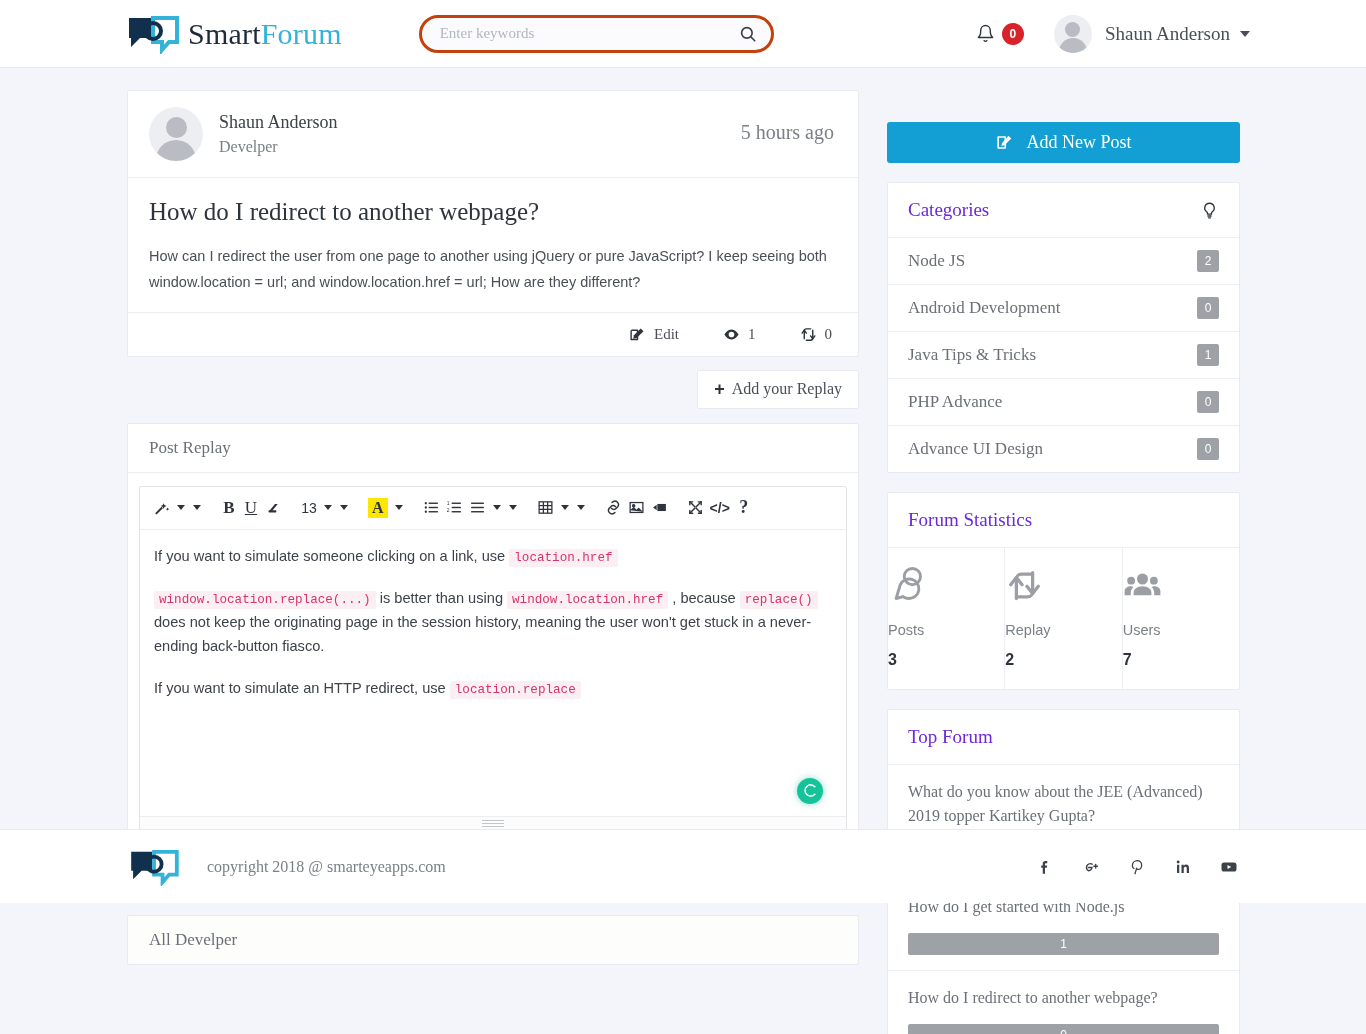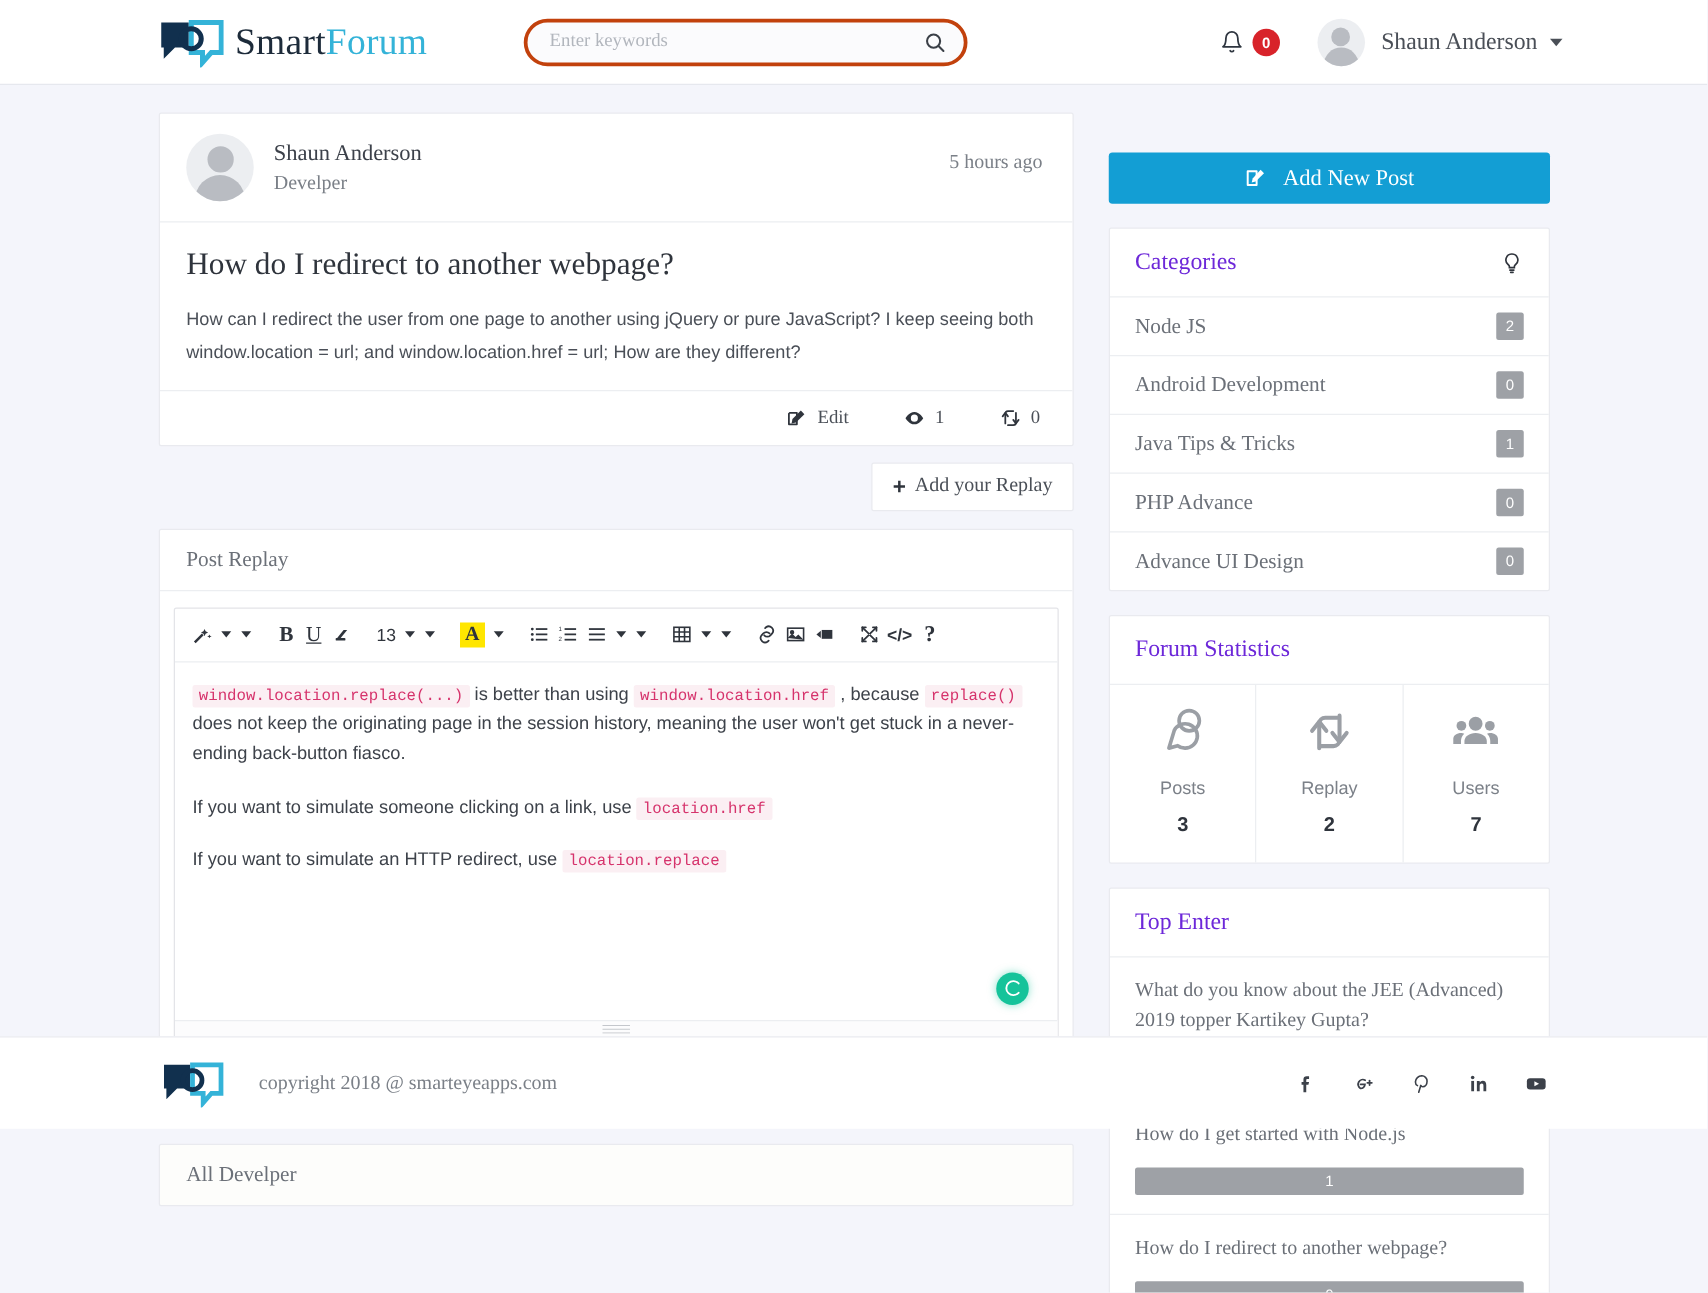--- a/index.html
+++ b/index.html
@@ -59,21 +59,21 @@
 
   .card { background: #fff; border: 1px solid #e9eaef; border-radius: 2px; }
 
   
   .post-head { display: flex; align-items: center; padding: 16px 21px; border-bottom: 1px solid #eceef1; position: relative; }
   .post-avatar { width: 54px; height: 54px; border-radius: 50%; background: #eceef1; position: relative; overflow: hidden; margin-right: 16px; }
   .post-avatar .head { position: absolute; width: 21px; height: 21px; border-radius: 50%; background: #b9bcc2; left: 16.5px; top: 10px; }
   .post-avatar .body { position: absolute; width: 40px; height: 24px; border-radius: 20px 20px 0 0; background: #b9bcc2; left: 7px; top: 33px; }
   .pa-name { font-size: 18px; color: #3c414a; line-height: 1.45; }
   .pa-role { font-size: 16px; color: #7b8088; line-height: 1.45; }
-  .post-time { position: absolute; right: 24px; top: 30px; font-size: 16px; color: #7b8088; }
+  .post-time { position: absolute; right: 24px; top: 30px; font-size: 20px; color: #7b8088; }
 
   .post-body { padding: 20px 21px 16px 21px; }
   .post-title { font-size: 25px; color: #2f343c; font-weight: normal; margin-bottom: 17px; }
   .post-text { font-size: 14.5px; line-height: 1.82; color: #4a4f57; font-family: "Liberation Sans", sans-serif; }
 
   .post-foot { border-top: 1px solid #eceef1; height: 44px; display: flex; align-items: center; justify-content: flex-end; padding-right: 26px; gap: 44px; }
   .pf-item { display: flex; align-items: center; gap: 8px; font-size: 15px; color: #4a4f57; }
   .pf-item svg { width: 17px; height: 17px; color: #2f343c; }
 
   .addreplay-row { display: flex; justify-content: flex-end; margin: 13px 0 14px 0; }
@@ -147,21 +147,21 @@
   }
   .cat-row:last-child { border-bottom: none; }
   .cat-name { font-size: 17px; color: #6b7078; }
   .badge {
     background: #9ea1a6; color: #fff; font-size: 12px; min-width: 22px; height: 22px;
     display: flex; align-items: center; justify-content: center; border-radius: 2px;
     font-family: "Liberation Sans", sans-serif;
   }
 
   .stats { display: flex; }
-  .stat { flex: 1; text-align: center; padding: 18px 0 20px 0; border-right: 1px solid #eceef1; }
+  .stat { flex: 1; padding: 18px 0 20px 0; border-right: 1px solid #eceef1; }
   .stat:last-child { border-right: none; }
   .stat svg { width: 39px; height: 39px; color: #9b9fa5; }
   .stat-label { font-size: 14.5px; color: #7b8088; margin-top: 13px; font-family: "Liberation Sans", sans-serif; }
   .stat-val { font-size: 16px; color: #2f343c; margin-top: 13px; font-family: "Liberation Sans", sans-serif; font-weight: bold; }
 
   .top-row {
     display: flex; justify-content: space-between; gap: 14px;
     padding: 15px 20px; border-bottom: 1px solid #eceef1; cursor: pointer; flex-direction: column;
   }
   .top-row:last-child { border-bottom: none; }
@@ -377,24 +377,24 @@
                     <path d="M4 4l7 7M20 4l-7 7M4 20l7-7M20 20l-7-7"></path>
                     <path d="M4 4h4M4 4v4M20 4h-4M20 4v4M4 20h4M4 20v-4M20 20h-4M20 20v-4"></path>
                   </svg>
               </div>
               <div class="tb-btn tb-code">&lt;/&gt;</div>
               <div class="tb-btn tb-q">?</div>
             </div>
 
             <div class="ed-content">
               <div class="ed-p">
+                <span>If you want to simulate someone clicking on a link, use </span><span class="code">location.href</span>
+              </div>
+              <div class="ed-p">
                 <span class="code">window.location.replace(...)</span><span> is better than using </span><span class="code">window.location.href</span><span> , because </span><span class="code">replace()</span><span> does not keep the originating page in the session history, meaning the user won't get stuck in a never-ending back-button fiasco.</span>
-              </div>
-              <div class="ed-p">
-                <span>If you want to simulate someone clicking on a link, use </span><span class="code">location.href</span>
               </div>
               <div class="ed-p">
                 <span>If you want to simulate an HTTP redirect, use </span><span class="code">location.replace</span>
               </div>
               <div class="grammarly">
                 <svg viewBox="0 0 24 24" fill="none" stroke="currentColor" stroke-width="2.4" stroke-linecap="round">
                     <path d="M19 6a9 9 0 100 12"></path>
                   </svg>
               </div>
             </div>
@@ -493,21 +493,21 @@
               <path d="M19 12.5c2.4 0 4 1.3 4 2.9V18h-3.8v-1.5c0-1.4-.6-2.6-1.6-3.6a6 6 0 011.4-.4z"></path>
             </svg>
             <div class="stat-label">Users</div>
             <div class="stat-val">7</div>
           </div>
         </div>
       </div>
 
       <div class="card side-card">
         <div class="side-head">
-          <div class="side-title">Top Enter</div>
+          <div class="side-title">Top Forum</div>
         </div>
         <div>
           <div class="top-row">
             <span class="top-text">What do you know about the JEE (Advanced) 2019 topper Kartikey Gupta?</span>
             <span class="badge">1</span>
           </div>
           <div class="top-row">
             <span class="top-text">How do I get started with Node.js</span>
             <span class="badge">1</span>
           </div>

